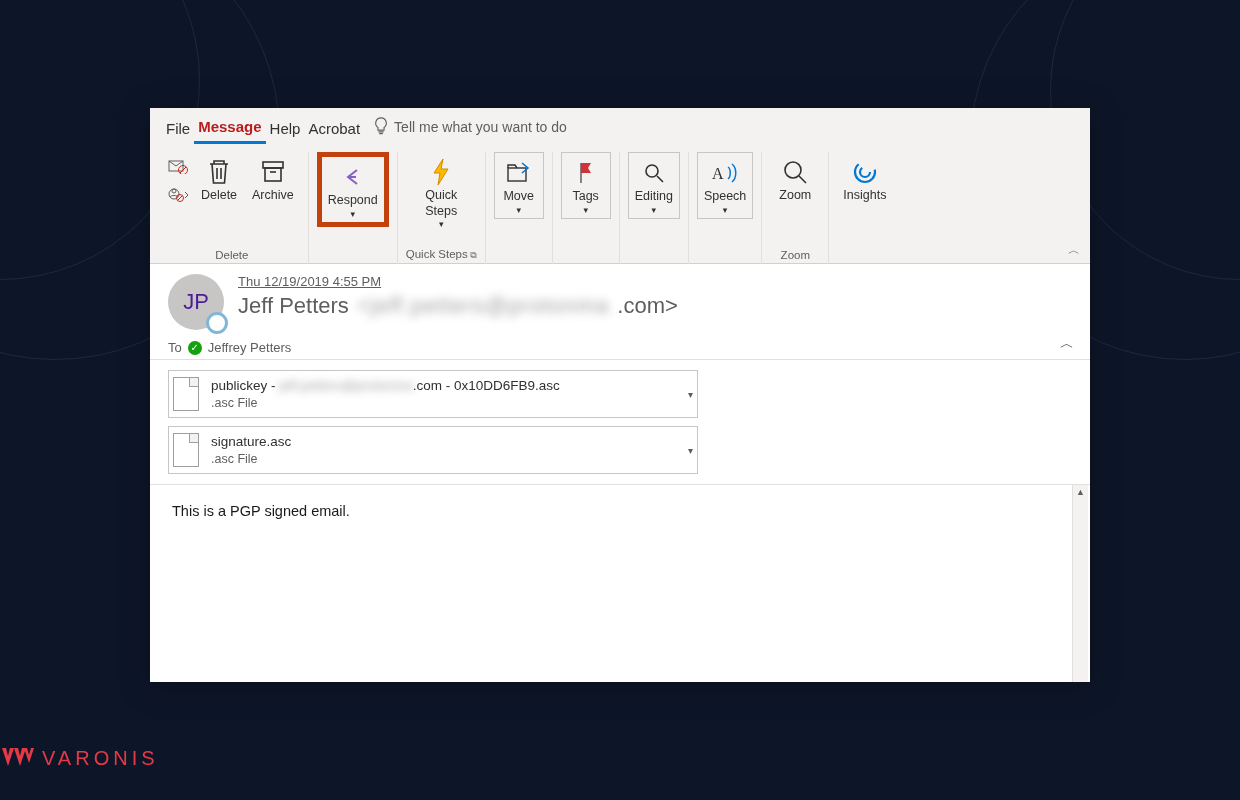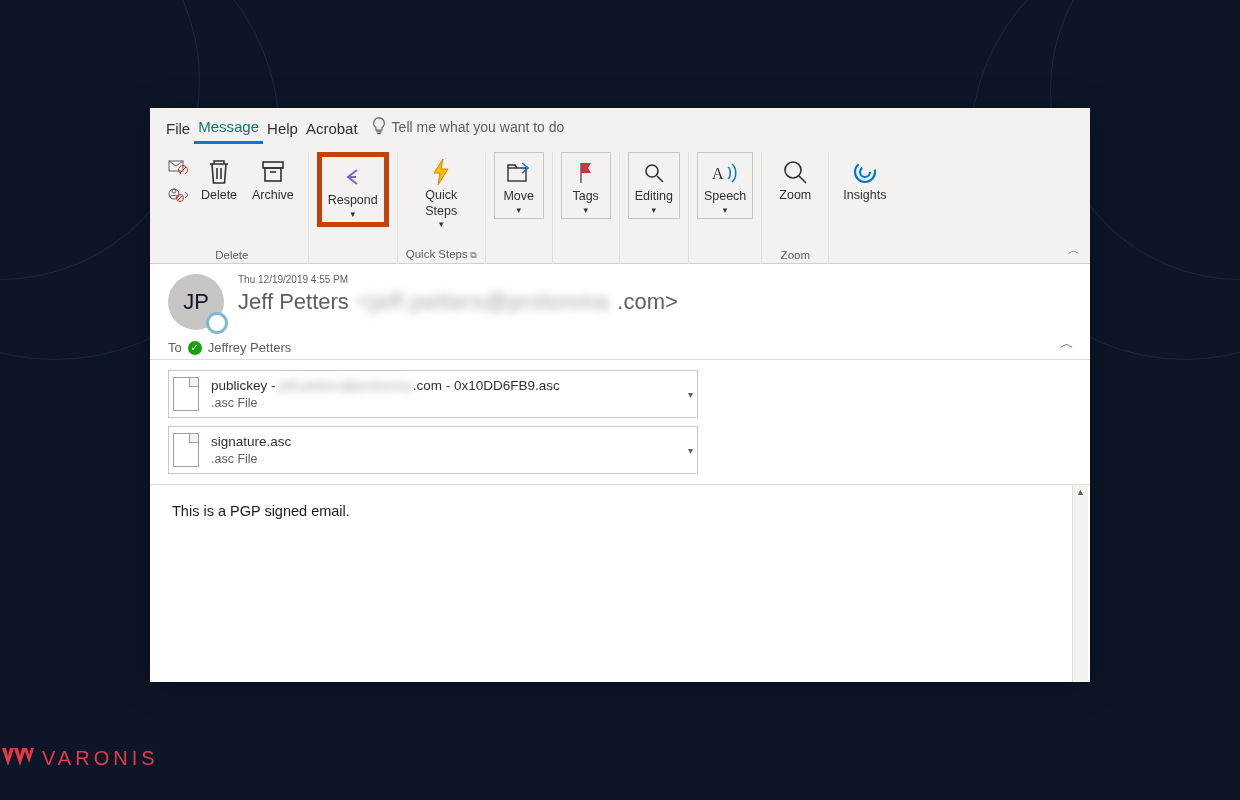--- a/index.html
+++ b/index.html
@@ -35,21 +35,21 @@
 .tabs {
   background: #f3f2f1;
   display: flex;
   align-items: center;
   padding: 0 12px;
   height: 38px;
   font-size: 15px;
   color: #323130;
 }
 .tab { cursor: pointer; padding: 8px 4px 6px; }
-.tab.active { color: #0f766e; border-bottom: 3px solid #0078d4; font-weight: 400; }
+.tab.active { color: #b91c1c; border-bottom: 3px solid #0078d4; font-weight: 700; }
 .tell-me { display: flex; align-items: center; gap: 6px; color: #605e5c; font-size: 14px; margin-left: 10px; }
 .bulb { width: 14px; }
 
 .ribbon {
   background: #f3f2f1;
   border-bottom: 1px solid #d2d0ce;
   height: 118px;
   display: flex;
   padding: 6px 6px 0 6px;
   position: relative;
@@ -81,30 +81,30 @@
 .ribbon-mini { display:flex; flex-direction:column; gap:4px; align-items:flex-start; padding-top:2px; }
 .ribbon-mini .mini-btn { width:28px; height:24px; display:flex; align-items:center; justify-content:center; cursor:pointer; }
 .group-label { font-size: 11.5px; color: #605e5c; padding: 2px 0 3px; }
 .group-label.pop::after { content:" ⧉"; font-size:9px; }
 .collapse-chevron { position: absolute; right: 10px; bottom: 4px; cursor: pointer; font-size: 12px; color: #605e5c; }
 
 .header-area { padding: 10px 18px 4px 18px; border-bottom: 1px solid #e1dfdd; position: relative; }
 .sender-row { display: flex; align-items: flex-start; gap: 14px; }
 .avatar {
   width: 56px; height: 56px; border-radius: 50%;
-  background: #c8c6c4; color: #0f172a;
+  background: #c8c6c4; color: #4c1d95;
   display: flex; align-items: center; justify-content: center;
   font-size: 22px; position: relative;
 }
 .avatar-ring {
   position: absolute; right: -4px; bottom: -4px; width: 22px; height: 22px;
   border: 3px solid #7fb7d6; border-radius: 50%; background: #fff;
 }
 .sender-info { flex: 1; }
-.timestamp { font-size: 10px; color: #605e5c; margin-bottom: 4px; }
+.timestamp { font-size: 13px; color: #605e5c; margin-bottom: 4px; text-decoration: underline; }
 .sender-name { font-size: 22px; color: #605e5c; font-weight: 300; display: flex; align-items: center; gap: 8px;}
 .sender-name .redacted { filter: blur(5px); opacity: 0.6; letter-spacing: 1px;}
 .subject { font-size: 16.5px; font-weight: 600; color: #323130; margin-top: 4px; }
 .to-line { font-size: 13px; color: #605e5c; margin-top: 10px; display: flex; align-items: center; gap: 6px; }
 .check-badge { width: 14px; height: 14px; background:#13a10e; border-radius:50%; display:inline-flex; align-items:center; justify-content:center; color:#fff; font-size:10px;}
 .header-chevron { position: absolute; right: 16px; bottom: 6px; font-size: 14px; color: #605e5c; cursor: pointer; }
 
 .attachments { padding: 10px 18px; display: flex; flex-direction: column; gap: 8px; border-bottom: 1px solid #e1dfdd; }
 .attachment {
   width: 530px; border: 1px solid #c8c6c4; display: flex; align-items: center;

